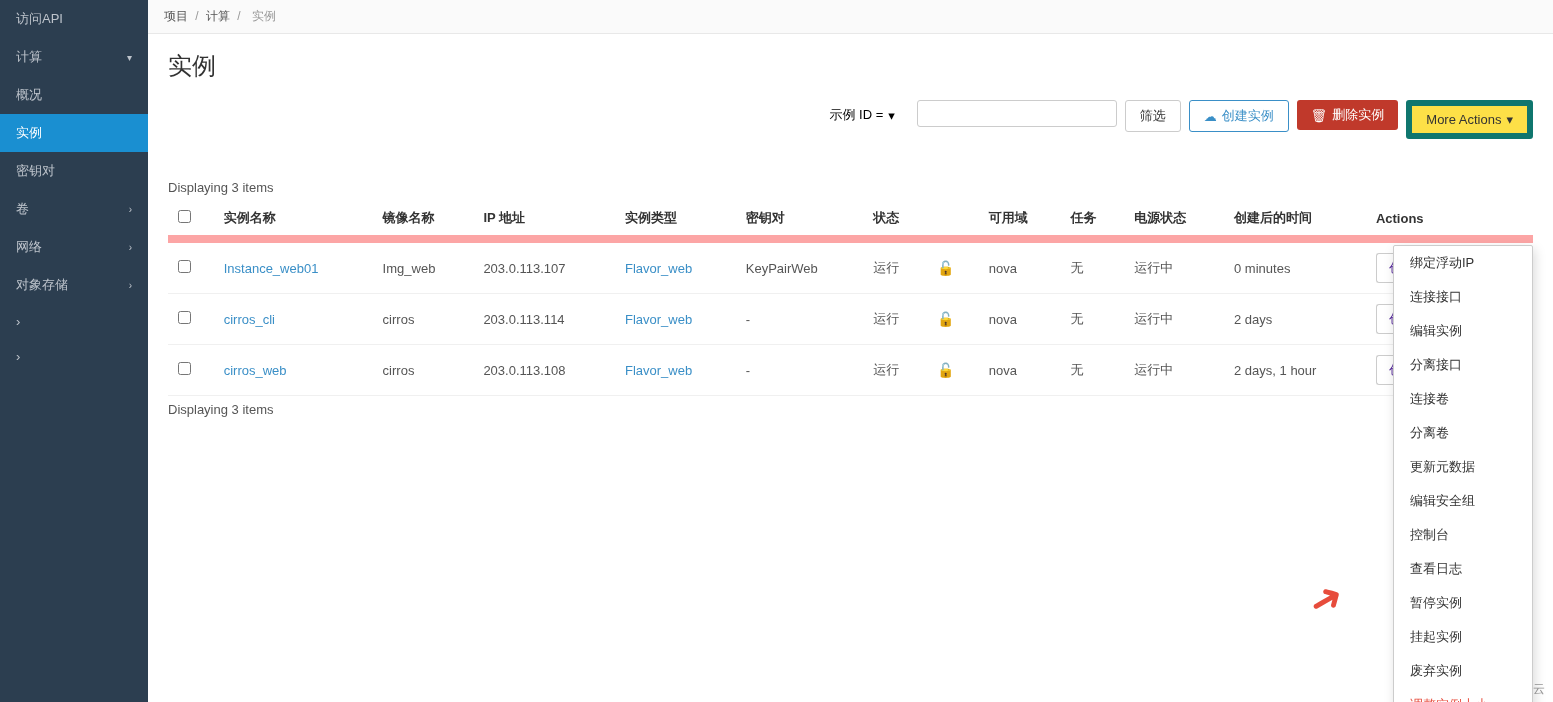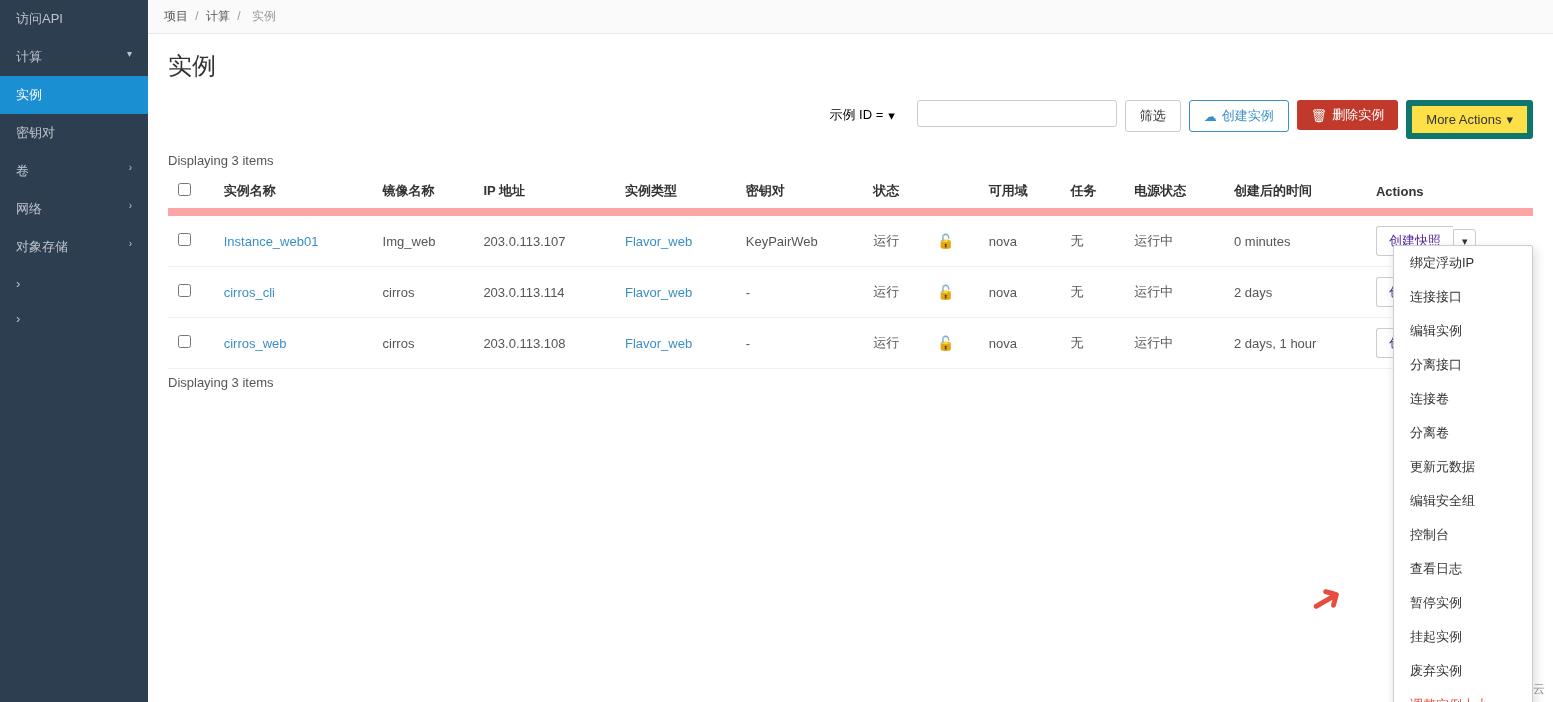--- a/index.html
+++ b/index.html
@@ -12,21 +12,21 @@
       color: #ccc;
       flex-shrink: 0;
       display: flex;
       flex-direction: column;
       height: 100%;
     }
     .sidebar-item {
       padding: 10px 16px;
       cursor: pointer;
       display: flex;
-      align-items: flex-start;
+      align-items: center;
       justify-content: space-between;
       font-size: 13px;
       color: #bdc3cb;
     }
     .sidebar-item.active { background: #1a8fd1; color: #fff; }
     .sidebar-item .chevron { font-size: 10px; }
 
     
     .main {
       flex: 1;
@@ -111,20 +111,21 @@
       background: #fde047;
       border: 6px solid #0f766e;
       color: #333;
     }
 
     
     .table-container {
       padding: 0 20px;
       flex: 1;
       overflow-y: auto;
+      margin-top: 27px;
     }
     .item-count {
       font-size: 13px;
       color: #555;
       padding: 6px 0;
     }
     table {
       width: 100%;
       border-collapse: collapse;
       font-size: 13px;
@@ -225,20 +226,23 @@
 </head>
 <body>
 
 <div class="sidebar">
   <div class="sidebar-item">
     <span>访问API</span>
   </div>
   <div class="sidebar-item">
     <span>计算</span>
     <span class="chevron">▾</span>
+  </div>
+  <div class="sidebar-item">
+    <span>概况</span>
   </div>
   <div class="sidebar-item active">
     <span>实例</span>
   </div>
   <div class="sidebar-item">
     <span>密钥对</span>
   </div>
   <div class="sidebar-item">
     <span>卷</span>
     <span class="chevron">›</span>

